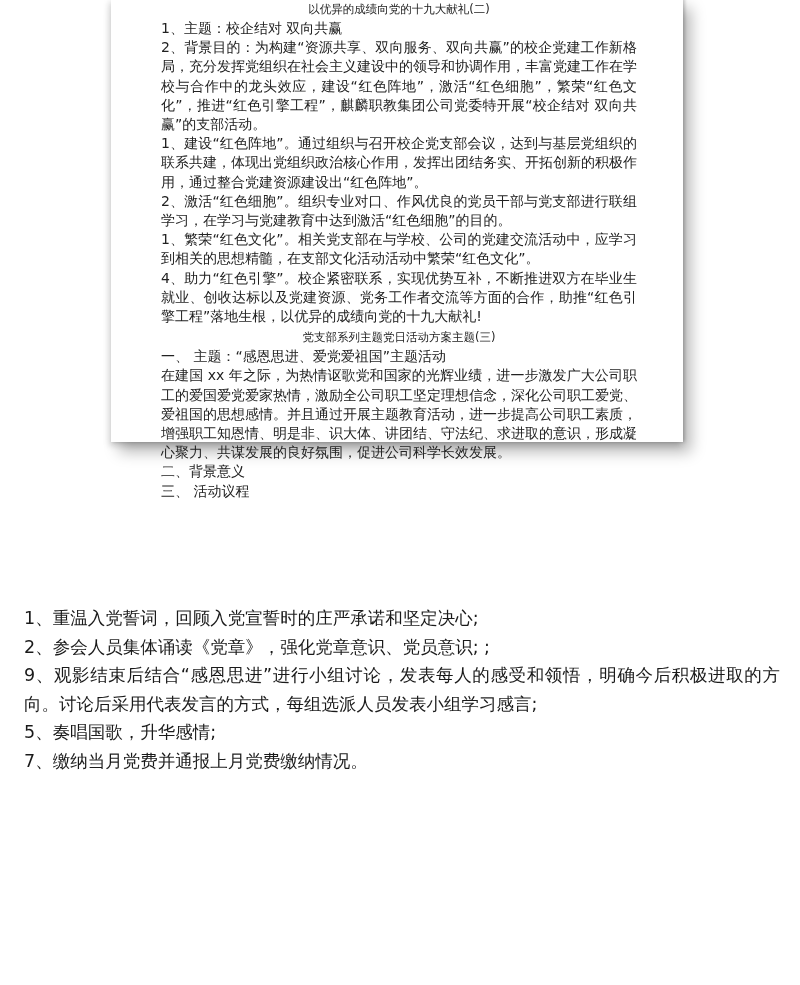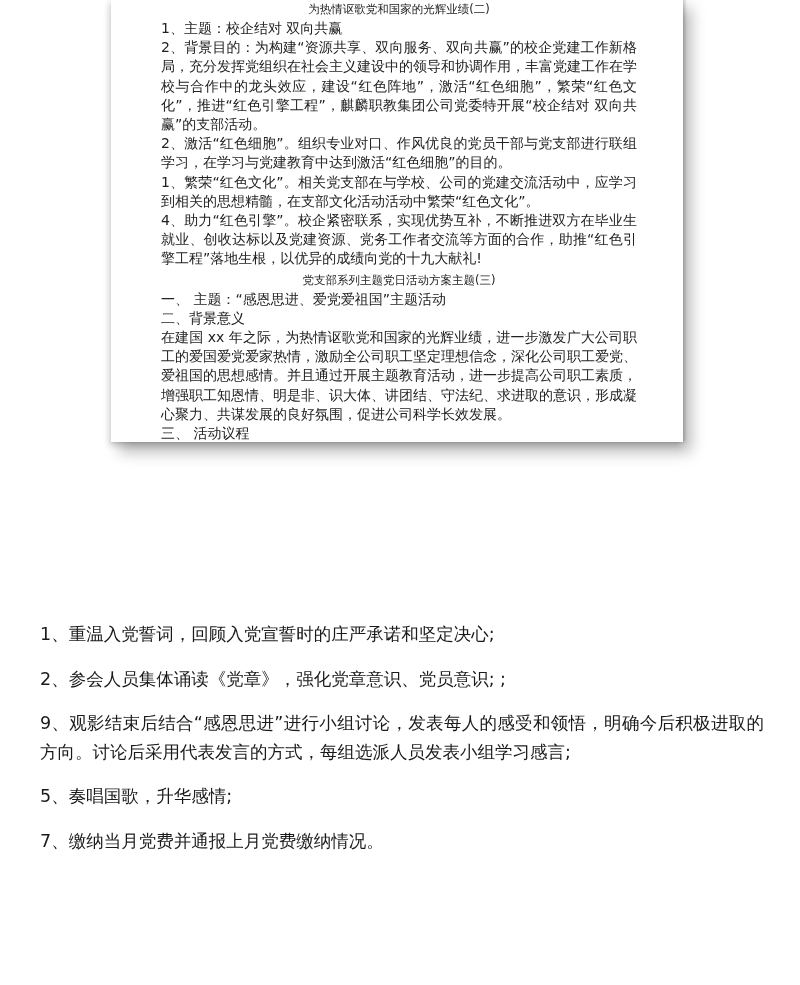--- a/index.html
+++ b/index.html
@@ -45,40 +45,41 @@
     .lower {
       position: absolute;
       left: 24px;
       top: 604px;
       width: 756px;
     }
     .lower .item {
       font-size: 17.5px;
       line-height: 28.6px;
       color: #1a1a1a;
-      margin: 16px;
+      margin: 0;
       text-align: justify;
       text-align-last: left;
       word-break: break-all;
     }
   </style>
 </head>
 <body>
 
 <div class="doc-page">
-  <div class="title">为热情讴歌党和国家的光辉业绩(二)</div>
+  <div class="title">以优异的成绩向党的十九大献礼(二)</div>
   <p class="para">1、主题：校企结对  双向共赢</p>
   <p class="para">2、背景目的：为构建“资源共享、双向服务、双向共赢”的校企党建工作新格局，充分发挥党组织在社会主义建设中的领导和协调作用，丰富党建工作在学校与合作中的龙头效应，建设“红色阵地”，激活“红色细胞”，繁荣“红色文化”，推进“红色引擎工程”，麒麟职教集团公司党委特开展“校企结对  双向共赢”的支部活动。</p>
+  <p class="para">1、建设“红色阵地”。通过组织与召开校企党支部会议，达到与基层党组织的联系共建，体现出党组织政治核心作用，发挥出团结务实、开拓创新的积极作用，通过整合党建资源建设出“红色阵地”。</p>
   <p class="para">2、激活“红色细胞”。组织专业对口、作风优良的党员干部与党支部进行联组学习，在学习与党建教育中达到激活“红色细胞”的目的。</p>
   <p class="para">1、繁荣“红色文化”。相关党支部在与学校、公司的党建交流活动中，应学习到相关的思想精髓，在支部文化活动活动中繁荣“红色文化”。</p>
   <p class="para">4、助力“红色引擎”。校企紧密联系，实现优势互补，不断推进双方在毕业生就业、创收达标以及党建资源、党务工作者交流等方面的合作，助推“红色引擎工程”落地生根，以优异的成绩向党的十九大献礼!</p>
   <div class="title">党支部系列主题党日活动方案主题(三)</div>
   <p class="para">一、  主题：“感恩思进、爱党爱祖国”主题活动</p>
+  <p class="para">在建国 xx 年之际，为热情讴歌党和国家的光辉业绩，进一步激发广大公司职工的爱国爱党爱家热情，激励全公司职工坚定理想信念，深化公司职工爱党、爱祖国的思想感情。并且通过开展主题教育活动，进一步提高公司职工素质，增强职工知恩情、明是非、识大体、讲团结、守法纪、求进取的意识，形成凝心聚力、共谋发展的良好氛围，促进公司科学长效发展。</p>
   <p class="para">二、背景意义</p>
-  <p class="para">在建国 xx 年之际，为热情讴歌党和国家的光辉业绩，进一步激发广大公司职工的爱国爱党爱家热情，激励全公司职工坚定理想信念，深化公司职工爱党、爱祖国的思想感情。并且通过开展主题教育活动，进一步提高公司职工素质，增强职工知恩情、明是非、识大体、讲团结、守法纪、求进取的意识，形成凝心聚力、共谋发展的良好氛围，促进公司科学长效发展。</p>
   <p class="para">三、  活动议程</p>
 </div>
 
 <div class="lower">
   <p class="item">1、重温入党誓词，回顾入党宣誓时的庄严承诺和坚定决心;</p>
   <p class="item">2、参会人员集体诵读《党章》，强化党章意识、党员意识; ;</p>
   <p class="item">9、观影结束后结合“感恩思进”进行小组讨论，发表每人的感受和领悟，明确今后积极进取的方向。讨论后采用代表发言的方式，每组选派人员发表小组学习感言;</p>
   <p class="item">5、奏唱国歌，升华感情;</p>
   <p class="item">7、缴纳当月党费并通报上月党费缴纳情况。</p>
 </div>

